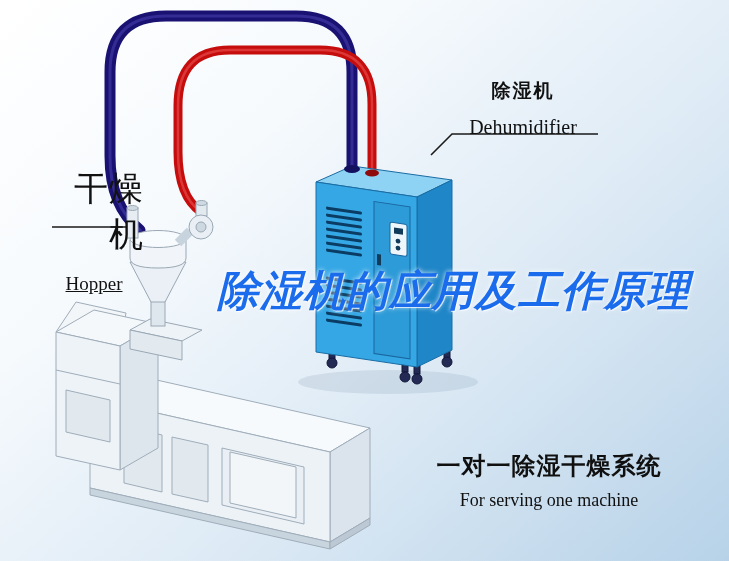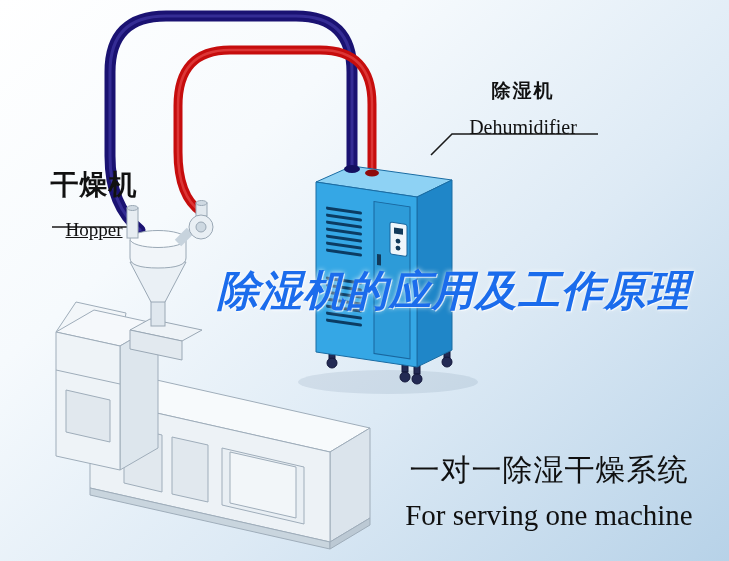--- a/index.html
+++ b/index.html
@@ -4,34 +4,34 @@
 <style>
   html,body{margin:0;padding:0;background:#dfe8f0;}
   .canvas{
     position:relative;width:729px;height:561px;overflow:hidden;
     background:linear-gradient(138deg,#ffffff 0%,#f6fafd 30%,#ddeaf5 62%,#b7d2e8 100%);
     font-family:"Liberation Sans", sans-serif;
   }
   svg.scene{position:absolute;left:0;top:0;}
   .label{position:absolute;text-align:center;color:#111;}
   .hopper-label{left:44px;top:166px;width:100px;}
-  .hopper-label .cn{font-size:28px;font-weight:700;letter-spacing:1px;}
+  .hopper-label .cn{font-size:34px;font-weight:400;letter-spacing:1px;text-align:right;}
   .hopper-label .en{font-size:19px;font-family:"Liberation Serif", serif;margin-top:15px;text-decoration:underline;}
   .dehum-label{left:446px;top:78px;width:154px;}
   .dehum-label .cn{font-size:19px;font-weight:700;letter-spacing:2px;}
   .dehum-label .en{font-size:20px;font-family:"Liberation Serif", serif;margin-top:12px;}
   .title{
     position:absolute;left:40px;top:263px;width:650px;text-align:right;
     font-size:42px;font-weight:700;font-style:italic;color:#1b6cec;letter-spacing:1px;
     text-shadow:0 0 5px rgba(255,255,255,.85), 1px 1px 0 rgba(255,255,255,.7);
     white-space:nowrap;
   }
   .system-caption{position:absolute;left:403px;top:450px;width:292px;text-align:center;color:#101010;}
-  .system-caption .cn{font-size:30px;font-weight:400;letter-spacing:1px;white-space:nowrap;text-align:center;}
-  .system-caption .en{font-size:29px;font-family:"Liberation Serif", serif;margin-top:8px;}
+  .system-caption .cn{font-size:24px;font-weight:700;letter-spacing:1px;white-space:nowrap;text-align:center;}
+  .system-caption .en{font-size:18px;font-family:"Liberation Serif", serif;margin-top:8px;}
 </style>
 </head>
 <body>
 
 <div class="canvas">
 
   <svg class="scene" width="729" height="561" viewBox="0 0 729 561">
 
     <path d="M52,227 L136,227 L153,245" fill="none" stroke="#1a1a1a" stroke-width="1.6"></path>
     <path d="M598,134 L452,134 L431,155" fill="none" stroke="#1a1a1a" stroke-width="1.6"></path>

